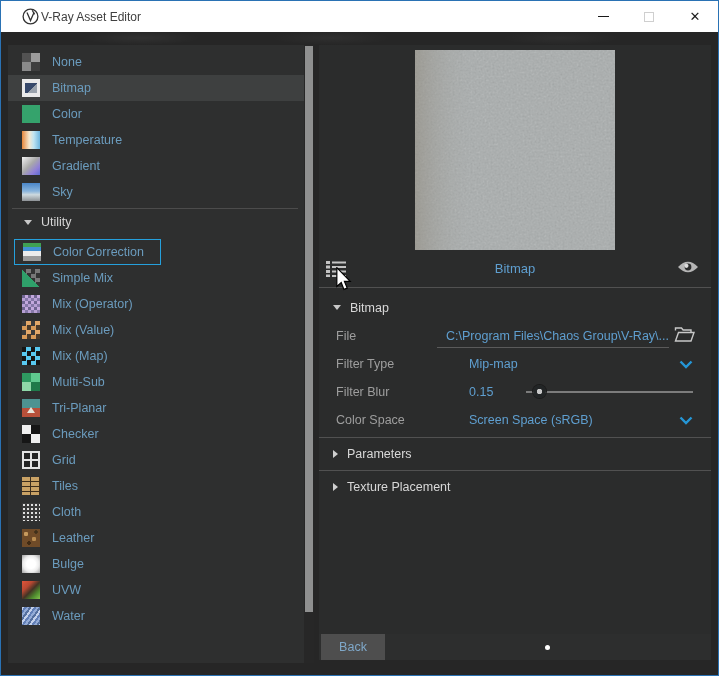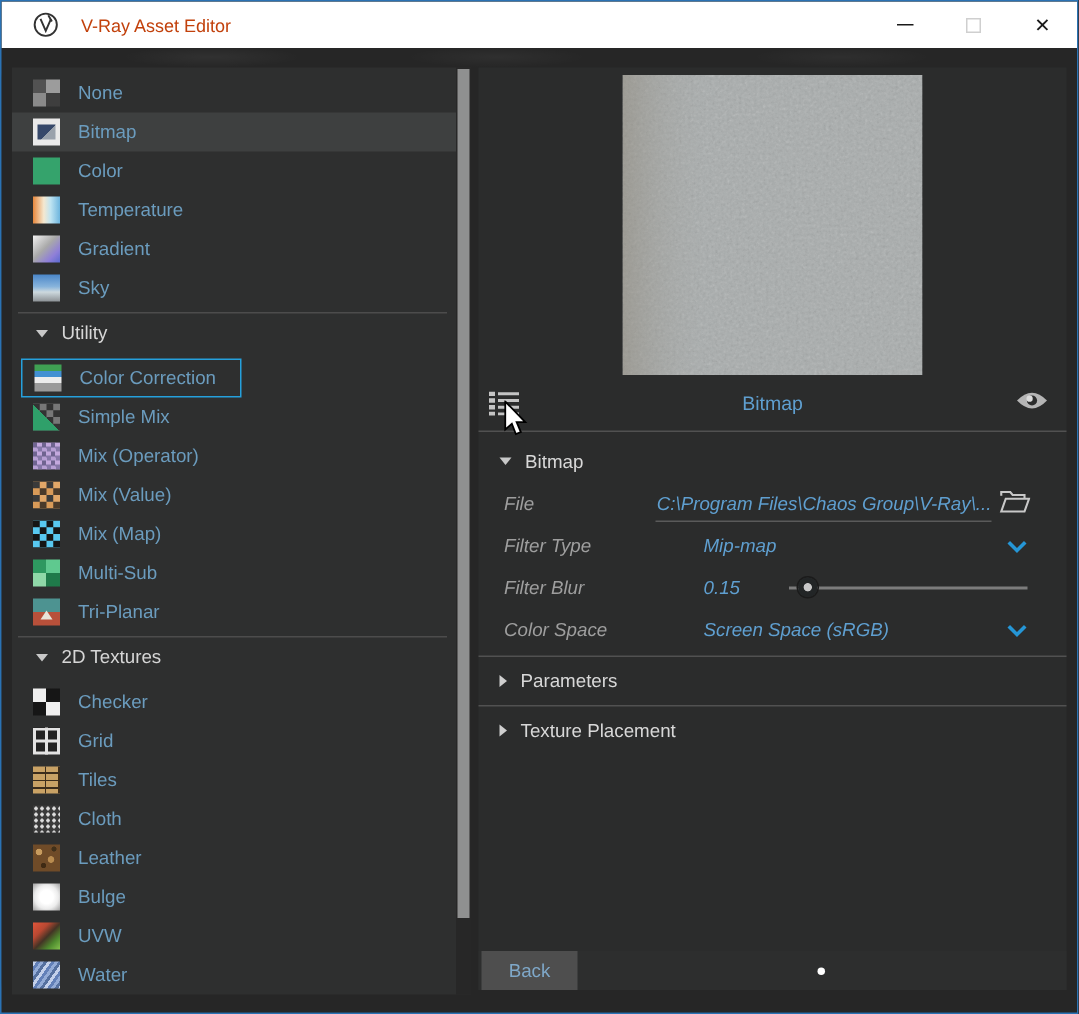--- a/index.html
+++ b/index.html
@@ -10,21 +10,21 @@
     position:relative; width:719px; height:676px;
     background:#262626; border:1px solid #2a72b4; overflow:hidden;
   }
 
   
   .titlebar {
     position:absolute; top:0; left:0; right:0; height:31px;
     background:#ffffff; display:flex; align-items:center;
   }
   .titlebar .logo { margin-left:21px; width:17px; height:17px; }
-  .titlebar .wtitle { margin-left:15px; font-size:12px; color:#c2410c; }
+  .titlebar .wtitle { margin-left:2px; font-size:12px; color:#404040; }
   .win-controls { position:absolute; right:0; top:0; height:31px; display:flex; }
   .win-btn { width:46px; height:31px; display:flex; align-items:center; justify-content:center; }
   .min-glyph { width:11px; height:1px; background:#1a1a1a; }
   .max-glyph { width:10px; height:10px; border:1px solid #cfcfcf; }
   .close-glyph { font-size:13px; color:#1a1a1a; line-height:1; }
 
   
   .content {
     position:absolute; left:0; right:0; top:31px; bottom:0;
     background:
@@ -114,21 +114,21 @@
   .list-icon { margin-left:7px; width:20px; height:16px; }
   .ptitle { position:absolute; left:0; right:0; text-align:center; color:#5f9fd0; font-size:13px; }
   .eye-btn { position:absolute; right:12px; top:10px; width:22px; height:14px; }
 
   .sep { position:absolute; left:0; right:0; height:1px; background:#515151; }
 
   .sec-hd { position:absolute; left:0; right:0; display:flex; align-items:center; padding-left:14px;
             color:#d8d8d8; font-size:12.5px; }
   .sec-hd .arr-down, .sec-hd .arr-right { margin-right:9px; }
 
-  .frow { position:absolute; left:0; right:16px; height:28px; display:flex; align-items:center;font-style:italic; }
+  .frow { position:absolute; left:0; right:8px; height:28px; display:flex; align-items:center; }
   .flabel { position:absolute; left:17px; color:#9e9e9e; font-size:12.5px; }
   .fvalue { position:absolute; left:150px; color:#5f9fd0; font-size:12.5px; }
   .file-value-box { position:absolute; left:118px; right:34px; bottom:2px; height:24px;
                     border-bottom:1px solid #5a5a5a; display:flex; align-items:center; justify-content:flex-end; }
   .file-value-box span { color:#5f9fd0; font-size:12.5px; white-space:nowrap; overflow:hidden; }
   .folder-btn { position:absolute; right:8px; top:4px; width:21px; height:17px; }
   .chev { position:absolute; right:10px; width:14px; height:9px; }
 
   .slider { position:absolute; left:207px; right:10px; top:13px; height:2px; background:#7c7c7c; }
   .knob { position:absolute; left:4%; top:-6px; width:13px; height:13px; border-radius:50%;
@@ -223,24 +223,20 @@
         </div>
         <div class="item">
           <span class="ticon i-multisub"></span>
           <span>Multi-Sub</span>
         </div>
         <div class="item">
           <span class="ticon i-triplanar"></span>
           <span>Tri-Planar</span>
         </div>
 
-        <div class="group-hd">
-          <span class="arr-down"></span>
-          <span>2D Textures</span>
-        </div>
 
         <div class="item">
           <span class="ticon i-checker"></span>
           <span>Checker</span>
         </div>
         <div class="item">
           <span class="ticon i-grid"></span>
           <span>Grid</span>
         </div>
         <div class="item">

